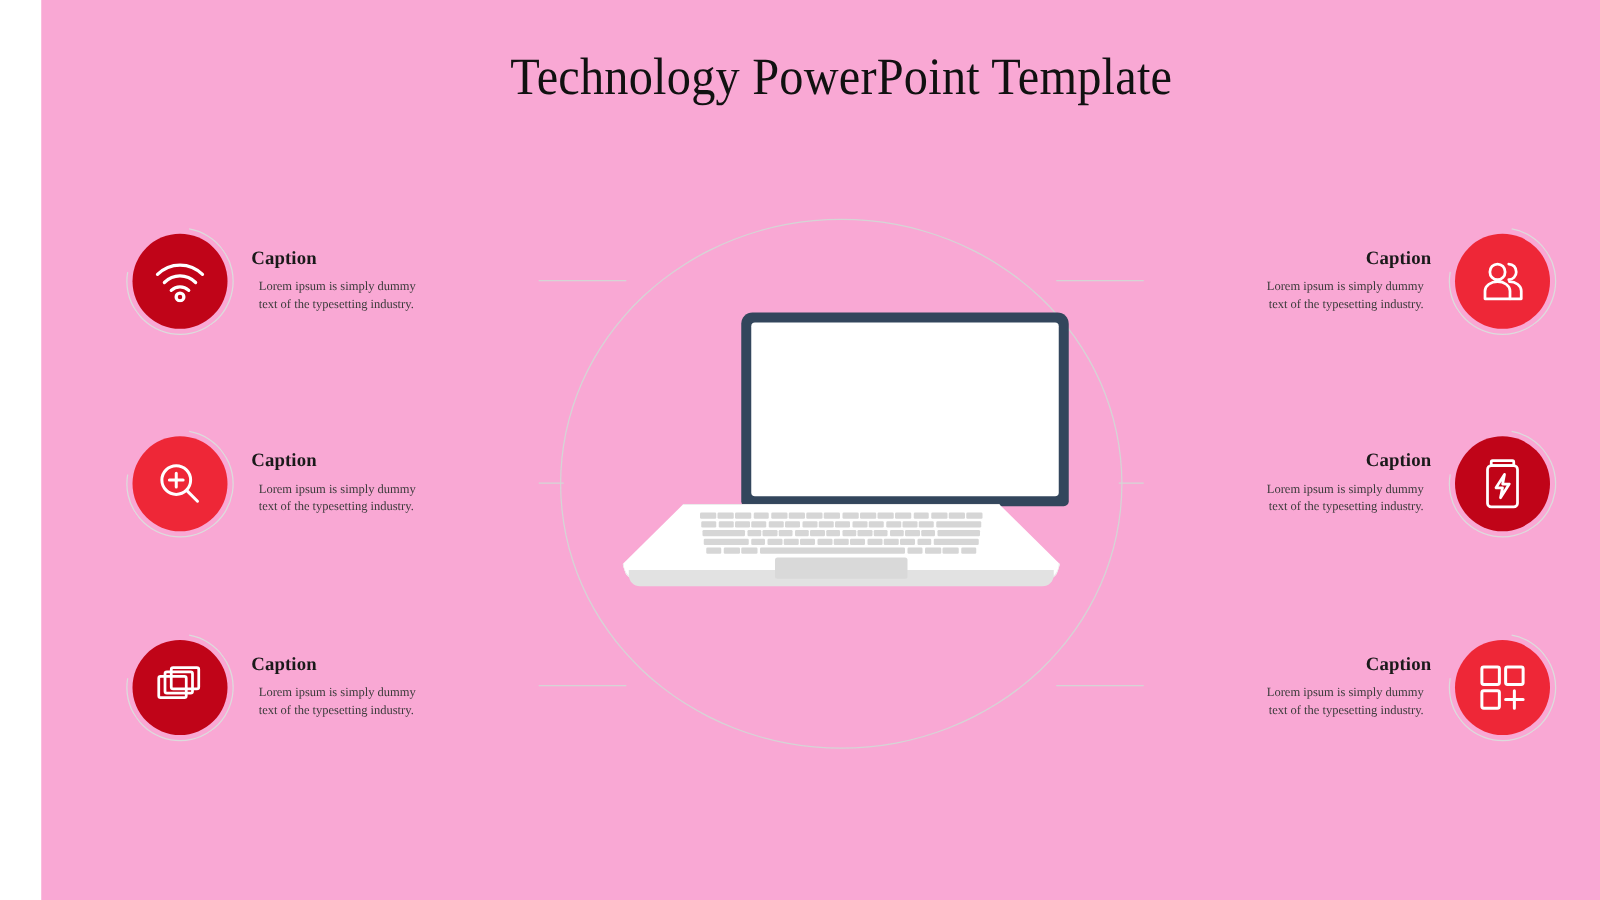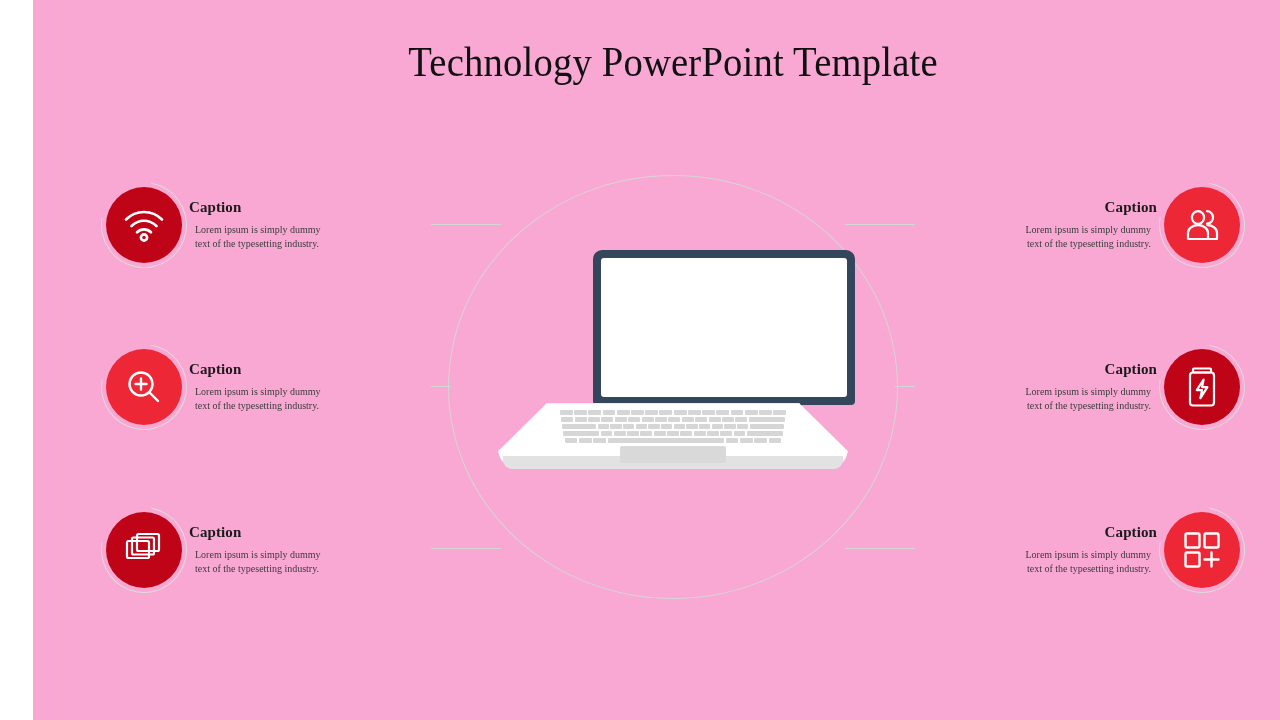--- a/index.html
+++ b/index.html
@@ -118,21 +118,21 @@
     position: absolute;
     height: 1px;
     background: #d5d5d5;
   }
 
   
   .feature {
     position: absolute;
     display: flex;
     align-items: center;
-    gap: 2px;
+    gap: 14px;
     width: 320px;
   }
   .feature.left  { left: 68px; }
   .feature.right { right: 68px; flex-direction: row-reverse; }
 
   .icon-ring {
     position: relative;
     flex: 0 0 auto;
     width: 86px; height: 86px;
     border-radius: 50%;

